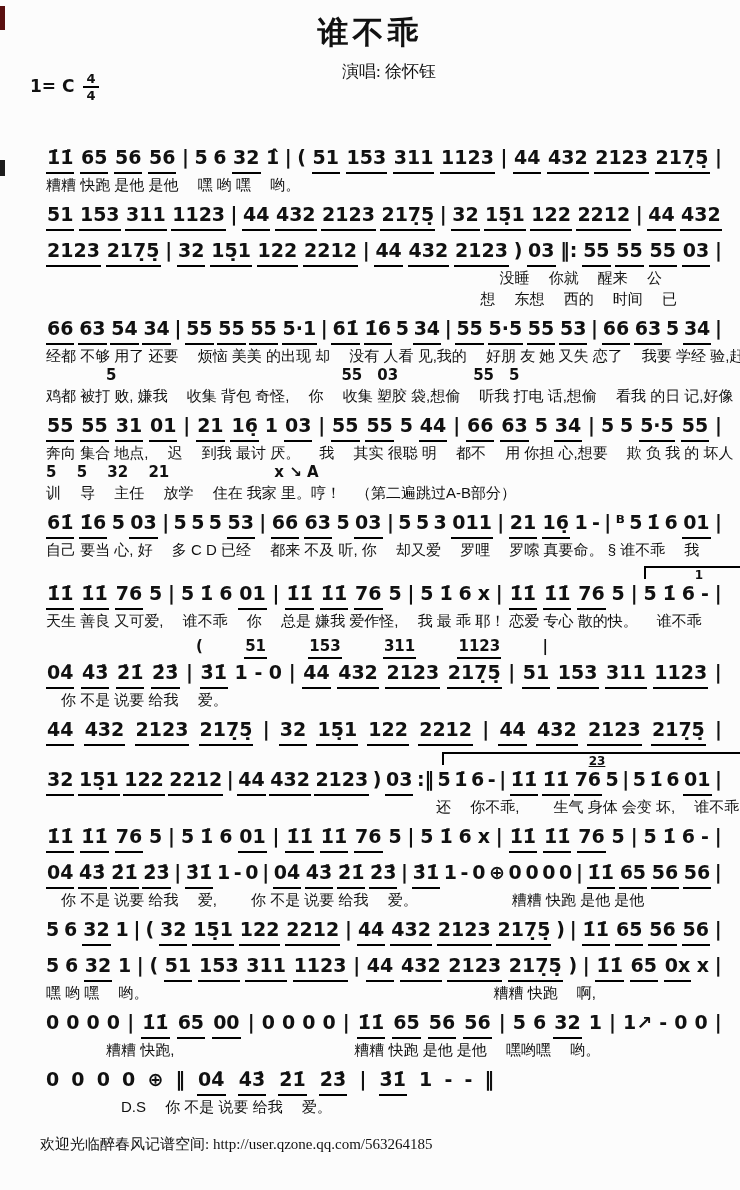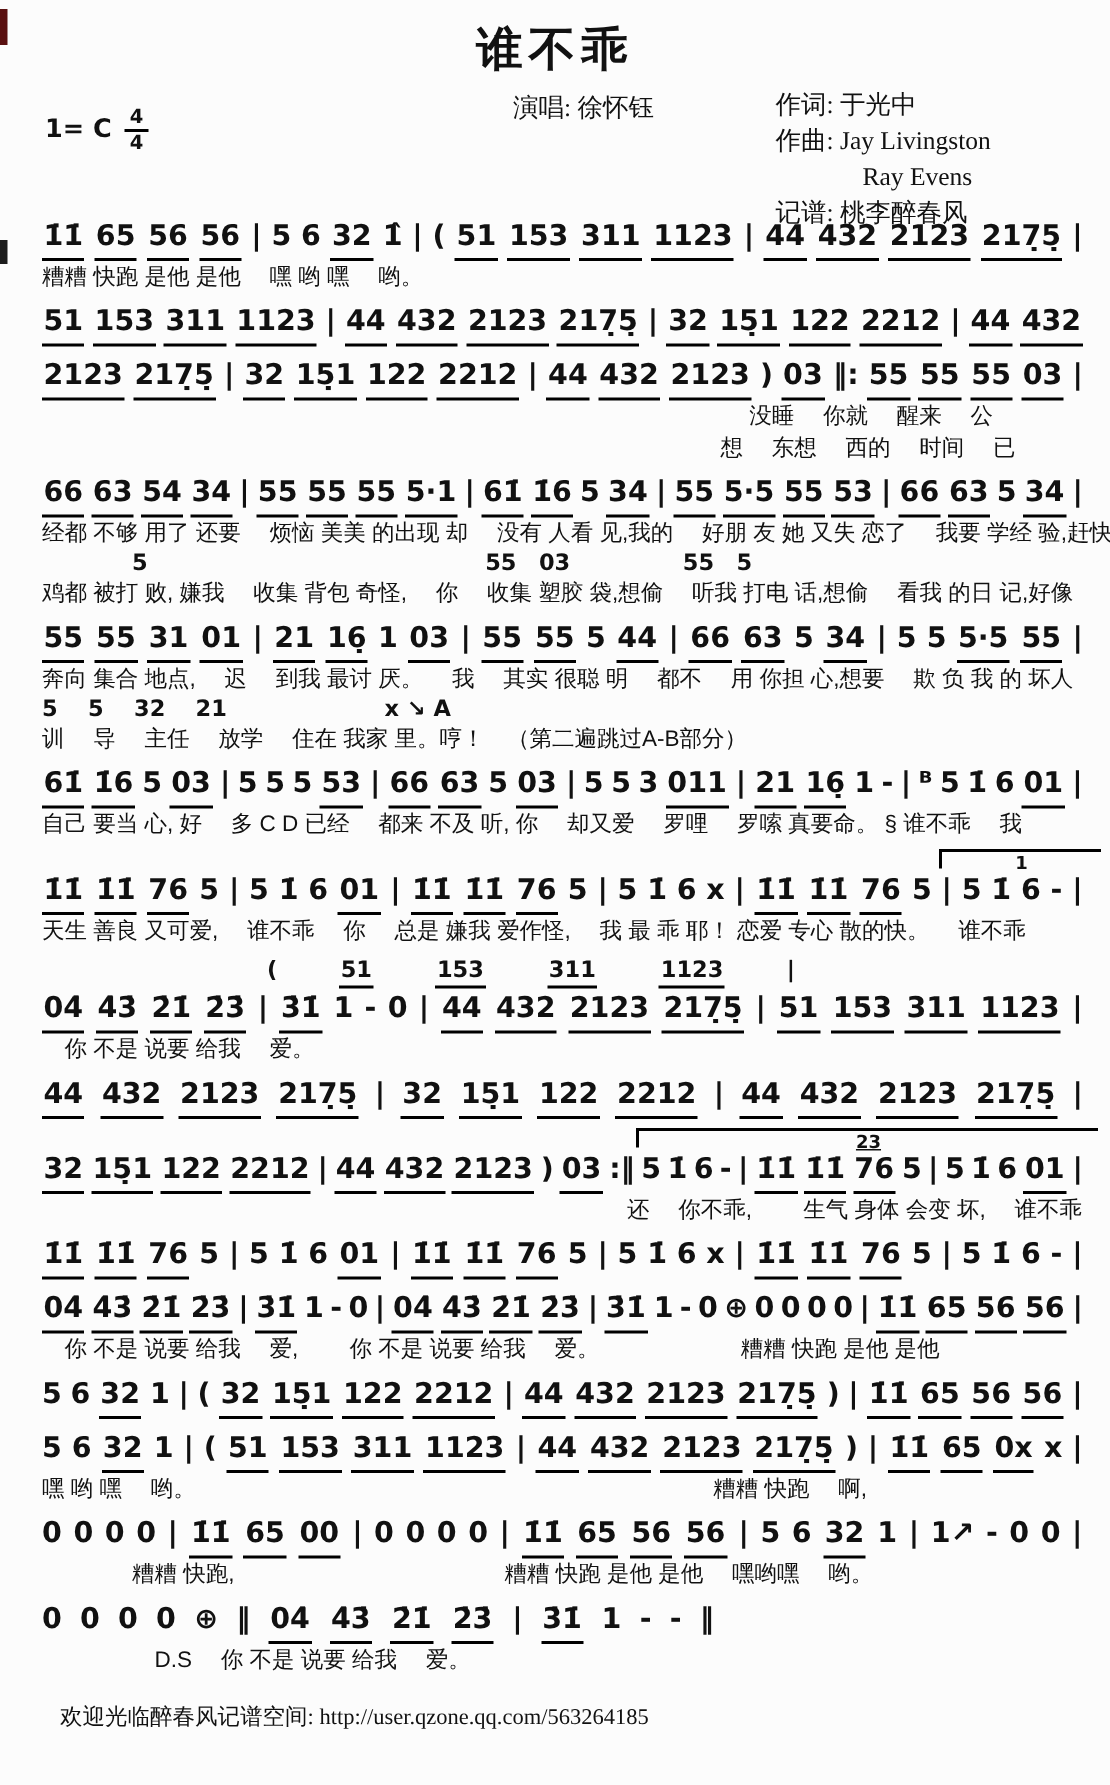--- a/index.html
+++ b/index.html
@@ -16,21 +16,21 @@
   .keysig{position:absolute;left:30px;top:72px;font:700 17px "DejaVu Sans",sans-serif;}
   .ts{display:inline-block;vertical-align:middle;text-align:center;margin-left:9px;
     font:700 13px "DejaVu Sans",sans-serif;line-height:13px;}
   .ts .top{display:block;border-bottom:2px solid #000;padding:0 3px 1px;}
   .ts .bot{display:block;padding-top:1px;}
   .singer{position:absolute;left:342px;top:60px;font:17px "Liberation Serif",serif;}
   .credits{position:absolute;left:517px;top:58px;font:17px "Liberation Serif",serif;line-height:24px;}
   .credits .ray{margin-left:58px;}
   
   .score{padding:2px 18px 0 28px;}
-  .system{margin-bottom:6px;}
+  .system{margin-bottom:6px;margin-left:18px;}
   .ln{white-space:pre;}
   .notes{display:flex;justify-content:space-between;align-items:baseline;
     font:700 19px "DejaVu Sans",sans-serif;line-height:27px;white-space:nowrap;}
   .notes.short{width:448px;}
   .notes span{white-space:pre;}
   .bg{border-bottom:2px solid #000;padding:0 1px 1px;}
   .bar{font-weight:700;}
   .pl{font-weight:700;}
   .pickup{display:flex;justify-content:space-between;align-items:baseline;width:352px;
     margin-left:150px;font:700 15px "DejaVu Sans",sans-serif;line-height:19px;}
@@ -55,26 +55,20 @@
 
 <div class="edge e1"></div>
 <div class="edge e2"></div>
 
 <div class="header">
   <div class="title">谁不乖</div>
   <div class="keysig">
     <span>1= C</span><span class="ts"><span class="top">4</span><span class="bot">4</span></span>
   </div>
   <div class="singer">演唱: 徐怀钰</div>
-  <div class="credits">
-    <div>作词: 于光中</div>
-    <div>作曲: Jay Livingston</div>
-    <div class="ray">Ray Evens</div>
-    <div>记谱: 桃李醉春风</div>
-  </div>
 </div>
 
 <div class="score">
     <div class="system">
       <div class="ln notes">
         <span class="bg">1̇1̇</span>
         <span class="bg">65</span>
         <span class="bg">56</span>
         <span class="bg">56</span>
         <span class="bar">|</span>

